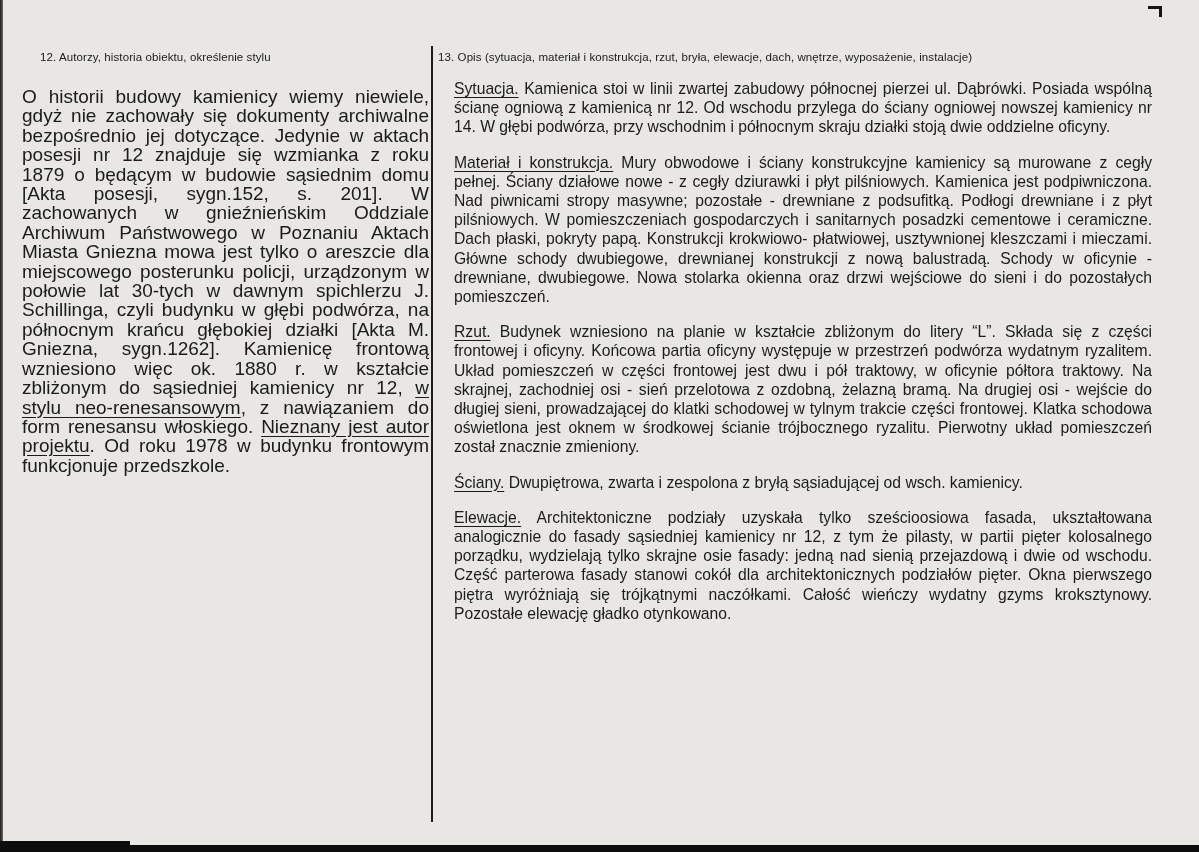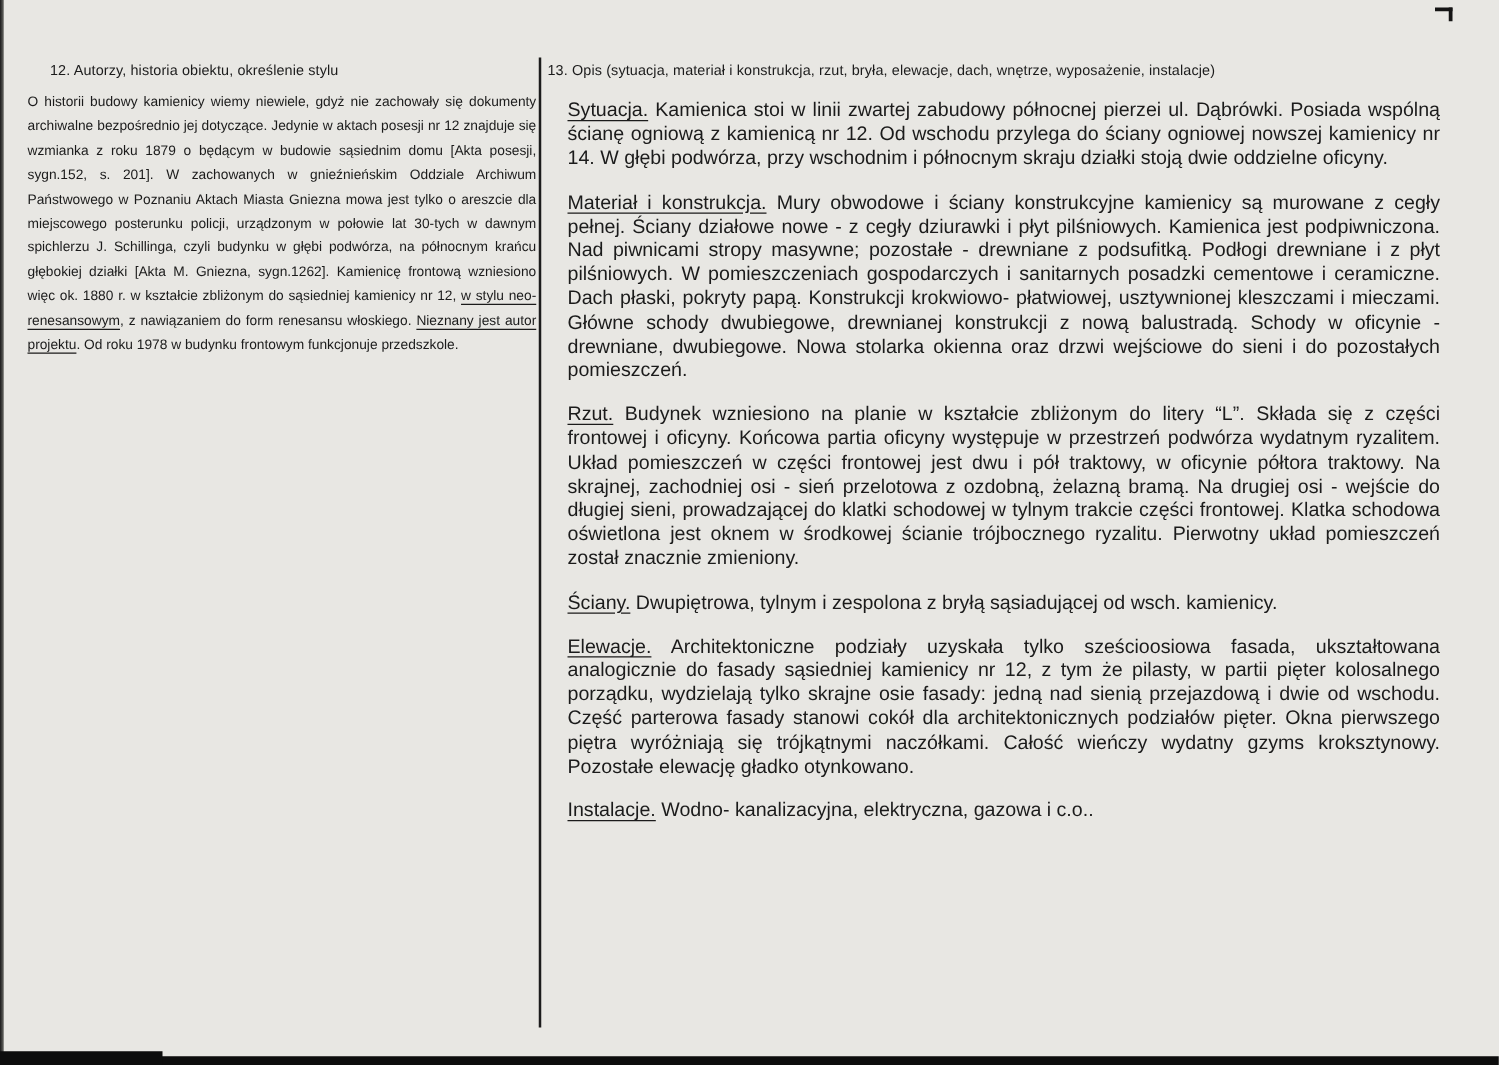--- a/index.html
+++ b/index.html
@@ -21,23 +21,23 @@
   .bottom-bar{position:absolute;left:0;bottom:0;width:100%;height:7px;background:var(--edge);}
   .bottom-left-chunk{position:absolute;left:0;bottom:0;width:130px;height:11px;background:var(--edge);}
   .corner-mark{position:absolute;right:37px;top:6px;width:14px;height:11px;border-top:3px solid #151515;border-right:3px solid #151515;}
   
   .divider{position:absolute;left:431px;top:46px;width:2px;height:776px;background:#1c1c1c;}
   
   .col{position:absolute;top:51px;}
   .col-left{left:22px;width:407px;}
   .col-right{left:438px;width:730px;}
   .col-header{font-size:11.5px;letter-spacing:.1px;white-space:nowrap;}
-  .col-left .col-header{padding-left:18px;margin-bottom:10px;}
+  .col-left .col-header{padding-left:18px;margin-bottom:24px;}
   .col-right .col-header{margin-bottom:11px;}
-  .body-text{font-size:11px;line-height:19.4px;text-align:justify;}
+  .body-text{font-size:19px;line-height:19.4px;text-align:justify;}
   .col-right .body-text{font-size:15.7px;line-height:19.2px;}
   .sect{margin:16px;}
   .u{text-decoration:underline;text-underline-offset:2.5px;}
   .label{white-space:nowrap;}
 </style>
 </head>
 <body>
 
 <div class="left-edge"></div>
 <div class="corner-mark"></div>
@@ -47,20 +47,19 @@
   <div class="col-header">12. Autorzy, historia obiektu, określenie stylu</div>
   <div class="body-text" id="left-body"><span>O historii budowy kamienicy wiemy niewiele, gdyż nie zachowały się dokumenty archiwalne bezpośrednio jej dotyczące. Jedynie w aktach posesji nr 12 znajduje się wzmianka z roku 1879 o będącym w budowie sąsiednim domu [Akta posesji, sygn.152, s. 201]. W zachowanych w gnieźnieńskim Oddziale Archiwum Państwowego w Poznaniu Aktach Miasta Gniezna mowa jest tylko o areszcie dla miejscowego posterunku policji, urządzonym w połowie lat 30-tych w dawnym spichlerzu J. Schillinga, czyli budynku w głębi podwórza, na północnym krańcu głębokiej działki [Akta M. Gniezna, sygn.1262]. Kamienicę frontową wzniesiono więc ok. 1880 r. w kształcie zbliżonym do sąsiedniej kamienicy nr 12, </span><span class="u">w stylu neo-renesansowym</span><span>, z nawiązaniem do form renesansu włoskiego. </span><span class="u">Nieznany jest autor projektu</span><span>. Od roku 1978 w budynku frontowym funkcjonuje przedszkole.</span></div>
 </div>
 
 <div class="col col-right">
   <div class="col-header">13. Opis (sytuacja, materiał i konstrukcja, rzut, bryła, elewacje, dach, wnętrze, wyposażenie, instalacje)</div>
   <div class="body-text" id="right-body">
       <div class="sect"><span class="u label">Sytuacja.</span><span> Kamienica stoi w linii zwartej zabudowy północnej pierzei ul. Dąbrówki. Posiada wspólną ścianę ogniową z kamienicą nr 12. Od wschodu przylega do ściany ogniowej nowszej kamienicy nr 14. W głębi podwórza, przy wschodnim i północnym skraju działki stoją dwie oddzielne oficyny.</span></div>
       <div class="sect"><span class="u label">Materiał i konstrukcja.</span><span> Mury obwodowe i ściany konstrukcyjne kamienicy są murowane z cegły pełnej. Ściany działowe nowe - z cegły dziurawki i płyt pilśniowych. Kamienica jest podpiwniczona. Nad piwnicami stropy masywne; pozostałe - drewniane z podsufitką. Podłogi drewniane i z płyt pilśniowych. W pomieszczeniach gospodarczych i sanitarnych posadzki cementowe i ceramiczne. Dach płaski, pokryty papą. Konstrukcji krokwiowo- płatwiowej, usztywnionej kleszczami i mieczami. Główne schody dwubiegowe, drewnianej konstrukcji z nową balustradą. Schody w oficynie - drewniane, dwubiegowe. Nowa stolarka okienna oraz drzwi wejściowe do sieni i do pozostałych pomieszczeń.</span></div>
       <div class="sect"><span class="u label">Rzut.</span><span> Budynek wzniesiono na planie w kształcie zbliżonym do litery “L”. Składa się z części frontowej i oficyny. Końcowa partia oficyny występuje w przestrzeń podwórza wydatnym ryzalitem. Układ pomieszczeń w części frontowej jest dwu i pół traktowy, w oficynie półtora traktowy. Na skrajnej, zachodniej osi - sień przelotowa z ozdobną, żelazną bramą. Na drugiej osi - wejście do długiej sieni, prowadzającej do klatki schodowej w tylnym trakcie części frontowej. Klatka schodowa oświetlona jest oknem w środkowej ścianie trójbocznego ryzalitu. Pierwotny układ pomieszczeń został znacznie zmieniony.</span></div>
-      <div class="sect"><span class="u label">Ściany.</span><span> Dwupiętrowa, tylnym i zespolona z bryłą sąsiadującej od wsch. kamienicy.</span></div>
+      <div class="sect"><span class="u label">Ściany.</span><span> Dwupiętrowa, zwarta i zespolona z bryłą sąsiadującej od wsch. kamienicy.</span></div>
       <div class="sect"><span class="u label">Elewacje.</span><span> Architektoniczne podziały uzyskała tylko sześcioosiowa fasada, ukształtowana analogicznie do fasady sąsiedniej kamienicy nr 12, z tym że pilasty, w partii pięter kolosalnego porządku, wydzielają tylko skrajne osie fasady: jedną nad sienią przejazdową i dwie od wschodu. Część parterowa fasady stanowi cokół dla architektonicznych podziałów pięter. Okna pierwszego piętra wyróżniają się trójkątnymi naczółkami. Całość wieńczy wydatny gzyms kroksztynowy. Pozostałe elewację gładko otynkowano.</span></div>
-      <div class="sect"><span class="u label">Instalacje.</span><span> Wodno- kanalizacyjna, elektryczna, gazowa i c.o..</span></div>
     </div>
 </div>
 
 <div class="bottom-bar"></div>
 <div class="bottom-left-chunk"></div>
 
 </body></html>

